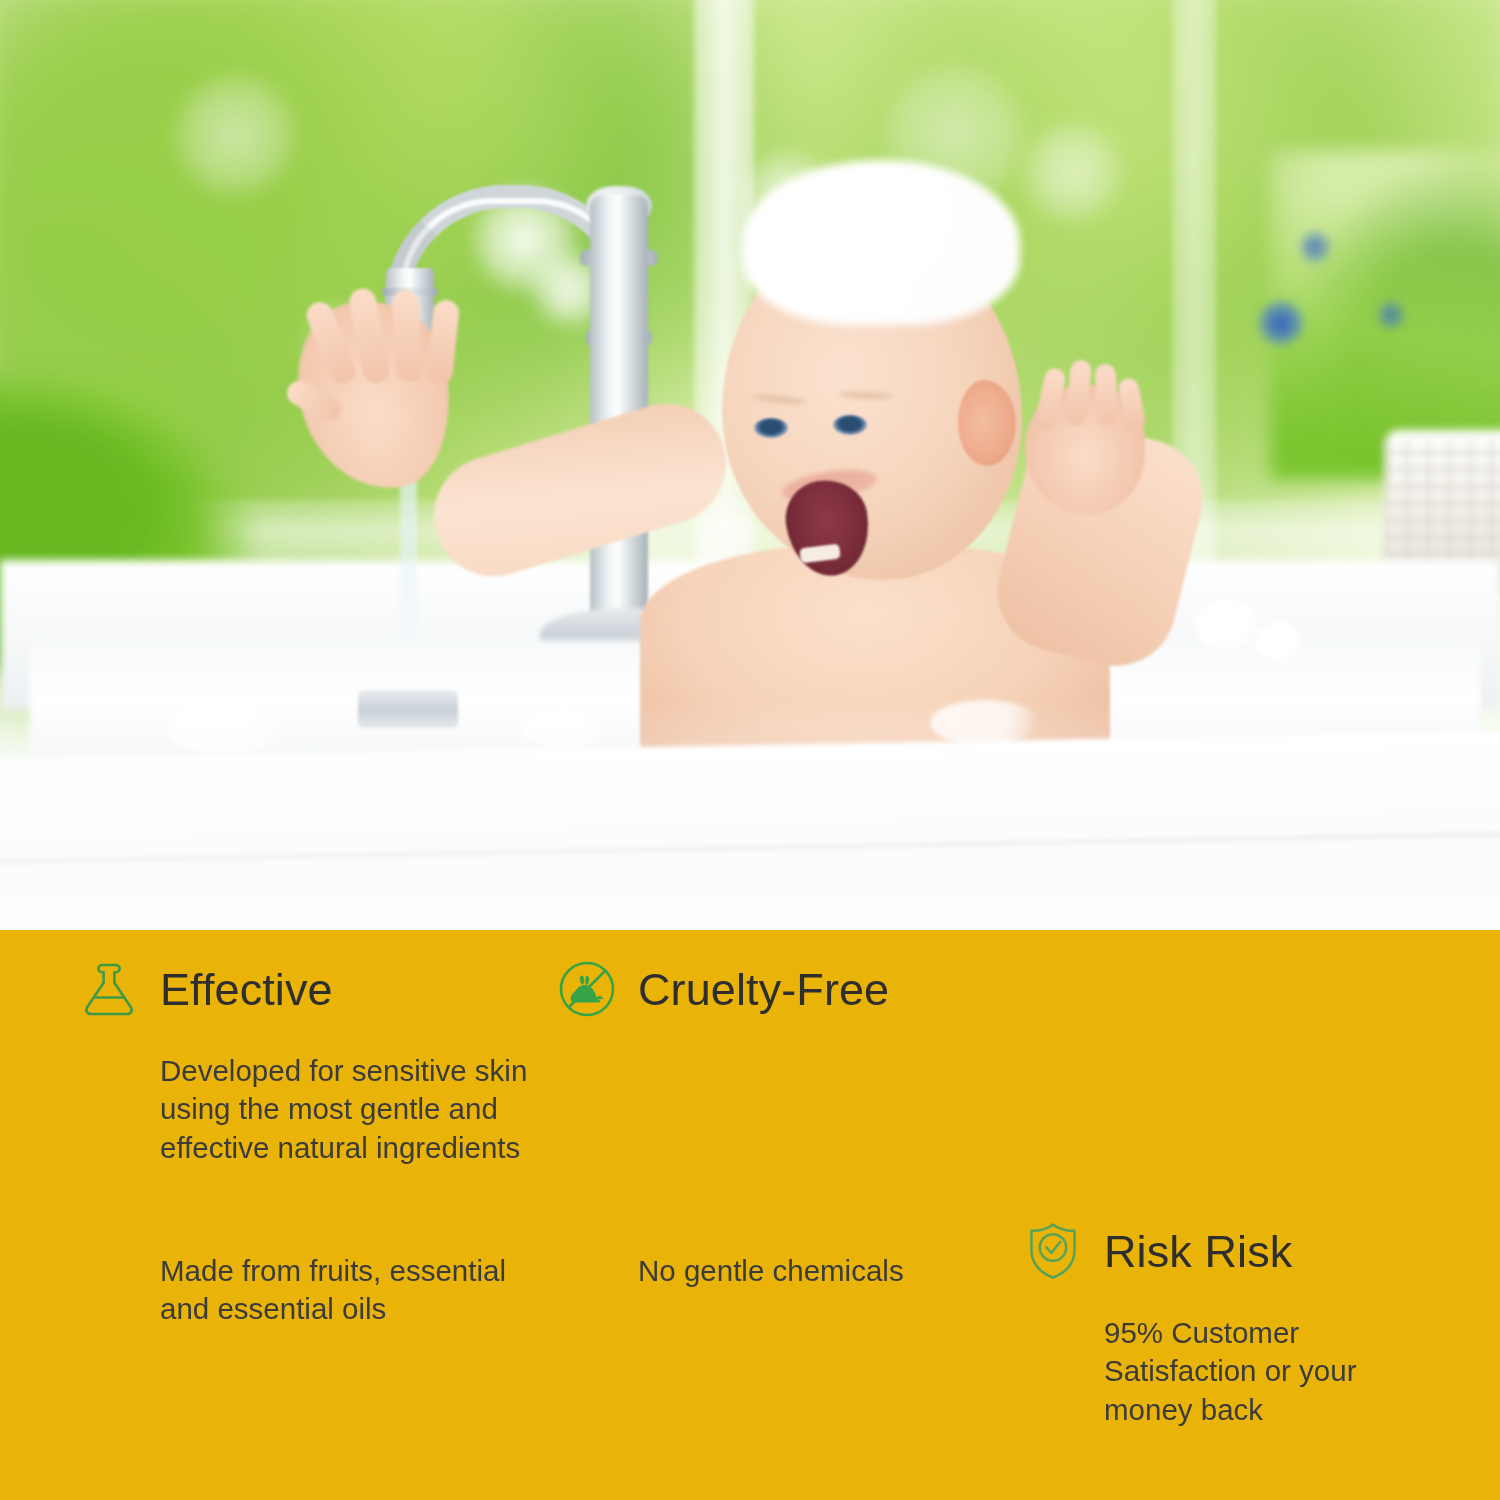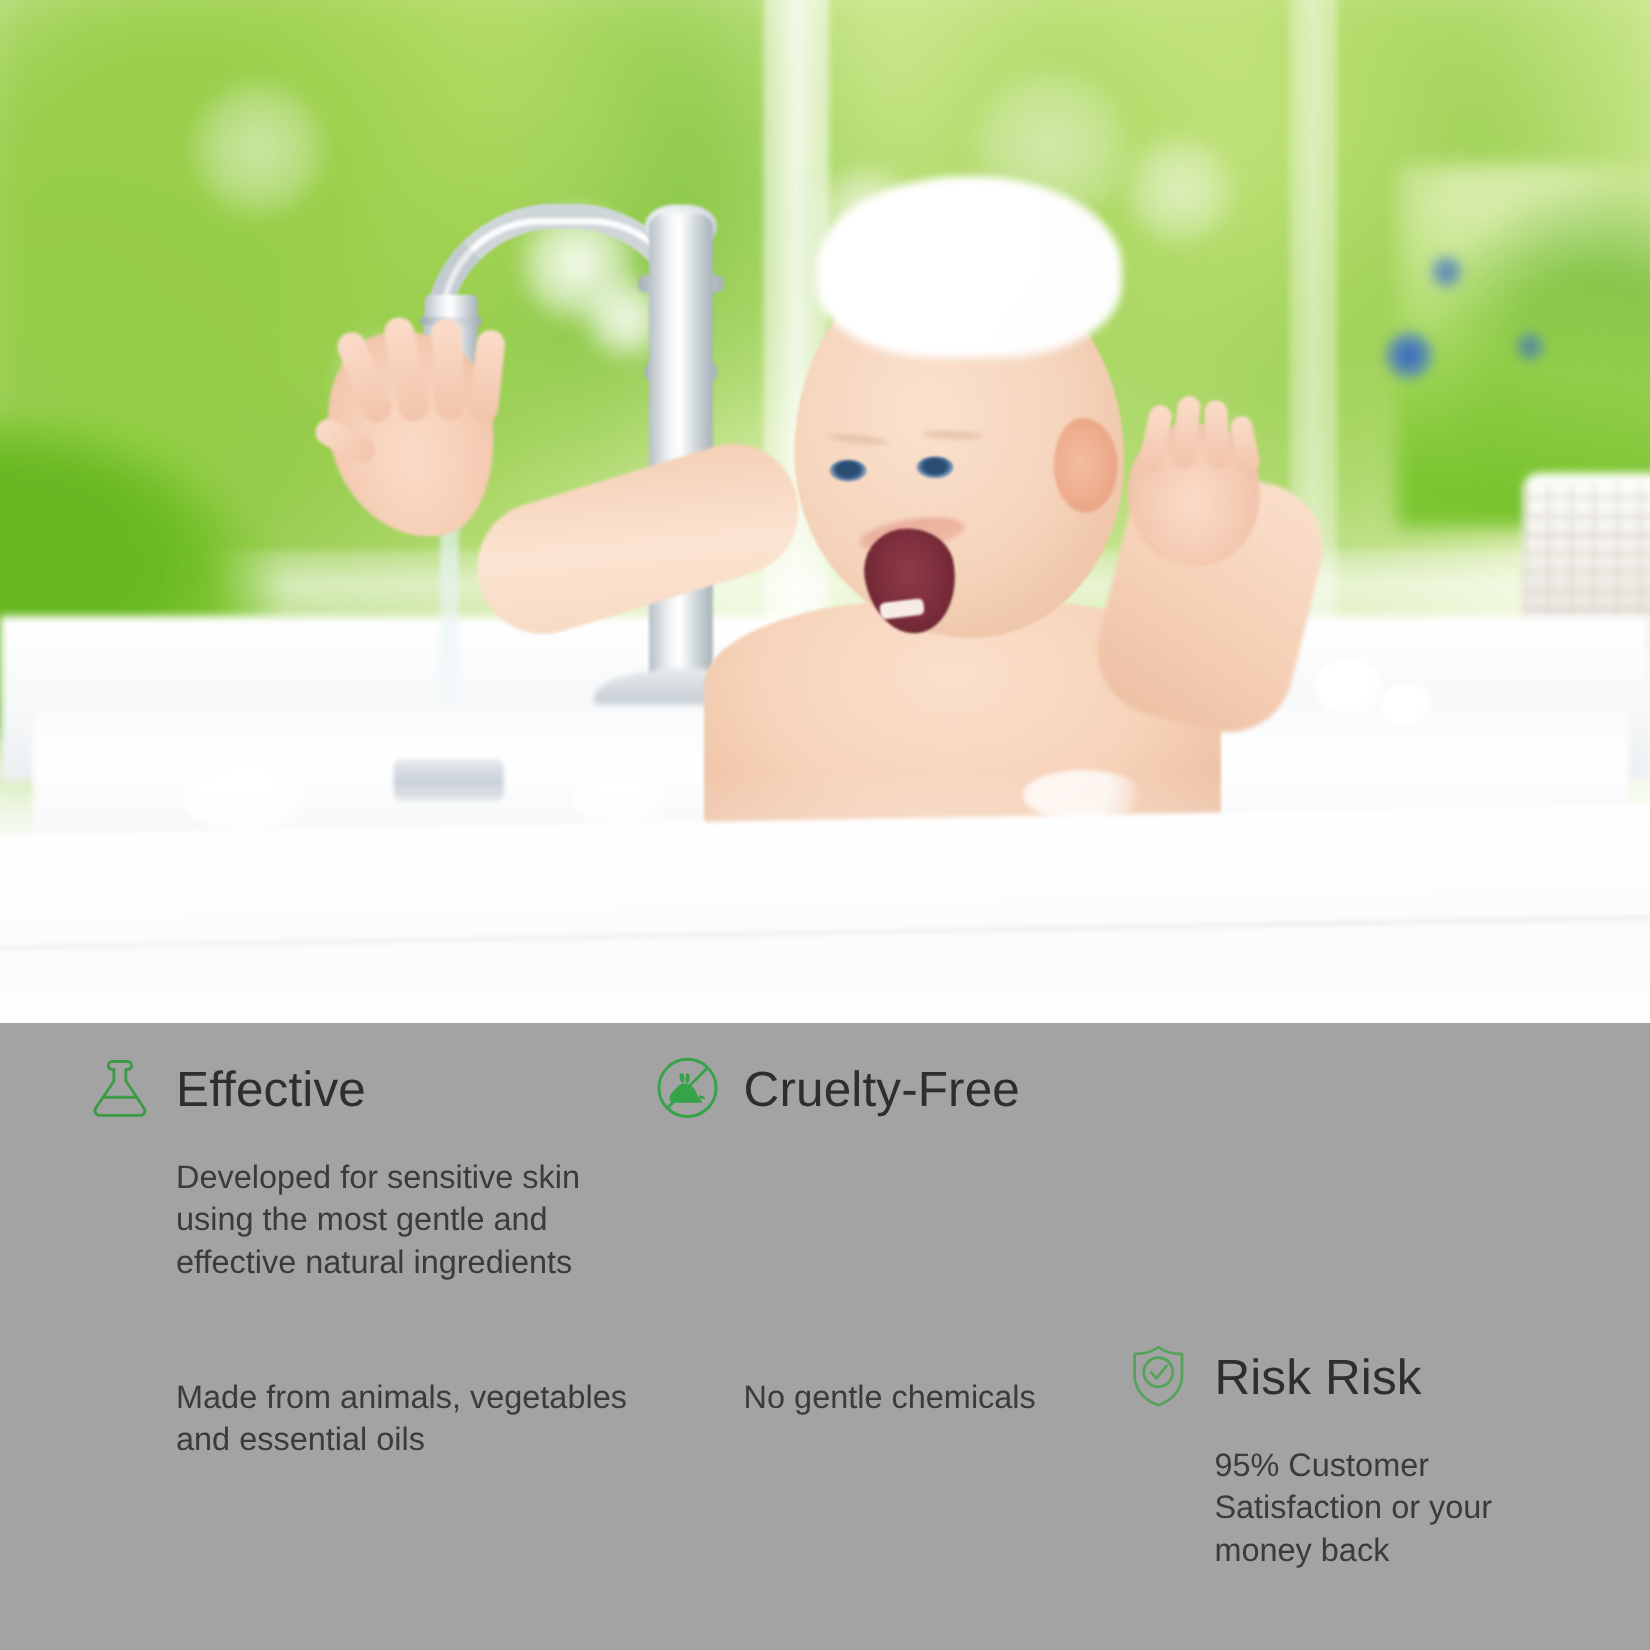--- a/index.html
+++ b/index.html
@@ -291,21 +291,21 @@
   .photo-fade {
     position: absolute; left: 0; top: 700px; width: 1500px; height: 240px;
     background: linear-gradient(180deg, rgba(253,253,253,0) 0%, rgba(253,253,253,.55) 48%, rgba(253,253,253,1) 100%);
   }
 
   
   .features {
     position: absolute;
     left: 0; top: 930px;
     width: 1500px; height: 570px;
-    background: #a3a3a3;
+    background: #eab308;
   }
   .feature {
     position: absolute;
   }
   .feature-head {
     display: flex;
     align-items: center;
     gap: 20px;
   }
   .feature-icon {
@@ -327,21 +327,21 @@
     font-size: 29.5px;
     font-weight: 400;
     color: #3b3b3b;
     line-height: 1.3;
     margin-top: 32px;
     margin-left: 82px;
     white-space: pre-line;
   }
   
   .col-1 { left: 78px; }
-  .col-2 { left: 594px; }
+  .col-2 { left: 556px; }
   .col-3 { left: 1022px; }
   .row-1 { top: 28px; }
   .row-2 { top: 290px; }
 </style>
 </head>
 <body>
 
 <div id="page">
 
   <div class="photo">
@@ -451,21 +451,21 @@
               <path d="M40.5 37.2c2.3-.6 4.3.2 5.3 1.7.5.8-.1 1.6-1 1.3-1.7-.5-3.2-.4-4.4.2l.1-3.2Z"></path>
             </g>
           </svg>
         </span>
         <span class="feature-title">Cruelty-Free</span>
       </div>
     </div>
 
 
     <div class="feature col-1 row-2">
-      <div class="feature-desc">Made from animals, vegetables
+      <div class="feature-desc">Made from fruits, essential
 and essential oils</div>
     </div>
 
     <div class="feature col-2 row-2">
       <div class="feature-desc">No gentle chemicals</div>
     </div>
 
     <div class="feature col-3 row-2">
       <div class="feature-head">
         <span class="feature-icon">

